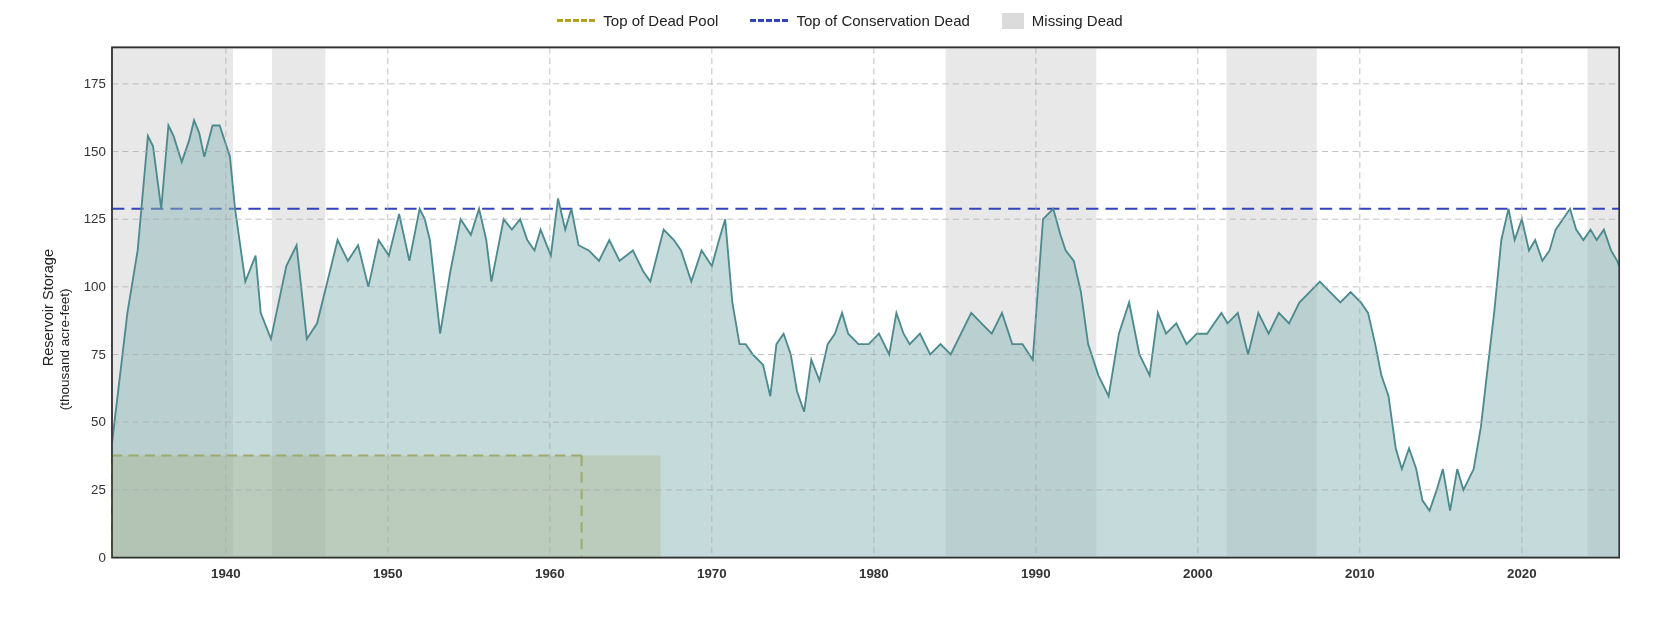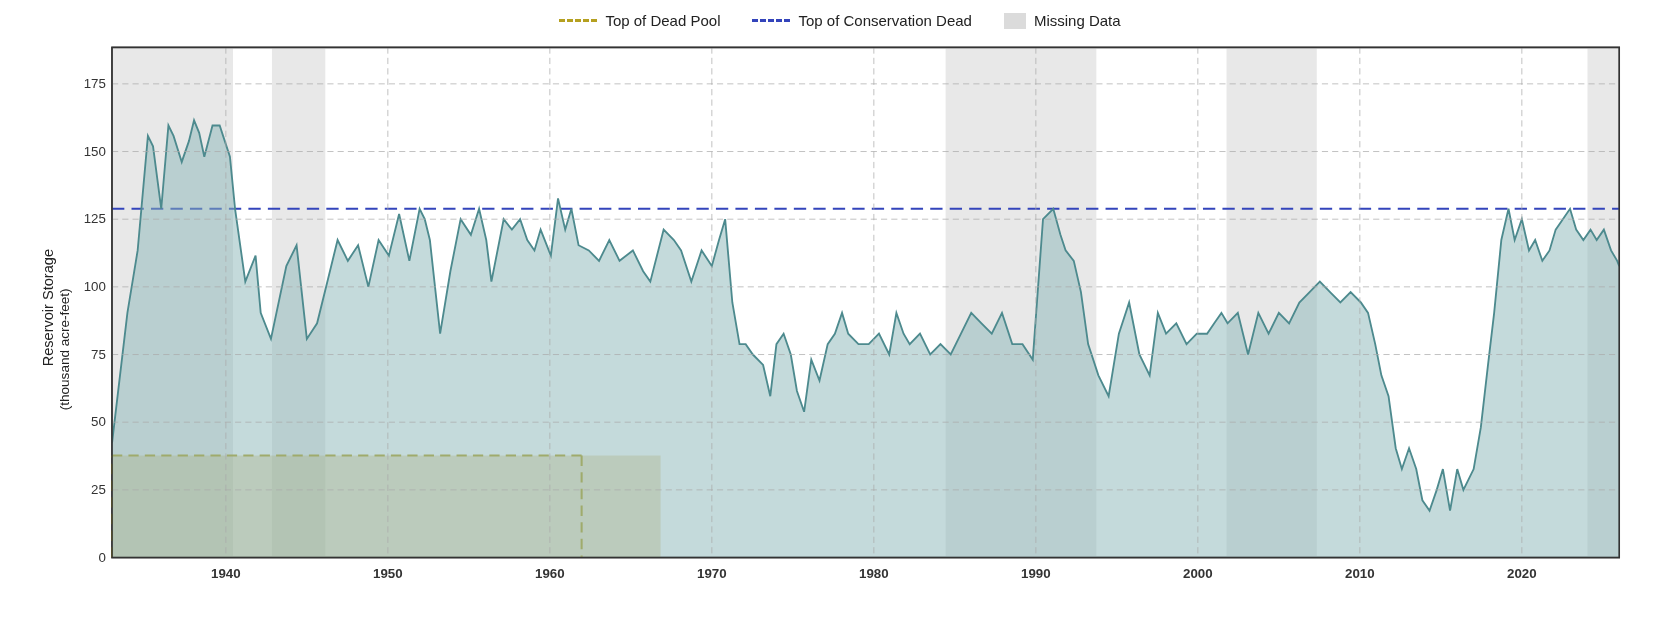--- a/index.html
+++ b/index.html
@@ -69,21 +69,21 @@
     <div class="legend-item">
       <div class="legend-line legend-line-gold"></div>
       <span class="legend-label">Top of Dead Pool</span>
     </div>
     <div class="legend-item">
       <div class="legend-line legend-line-blue"></div>
       <span class="legend-label">Top of Conservation Dead</span>
     </div>
     <div class="legend-item">
       <div class="legend-box"></div>
-      <span class="legend-label">Missing Data</span>
+      <span class="legend-label">Missing Dead</span>
     </div>
   </div>
 
   <div class="chart-area">
     <svg class="main-chart" viewBox="0 0 1580 560" preserveAspectRatio="none">
       <defs>
         <clipPath id="chart-clip">
           <rect x="80" y="10" width="1470" height="490"></rect>
         </clipPath>
       </defs>

